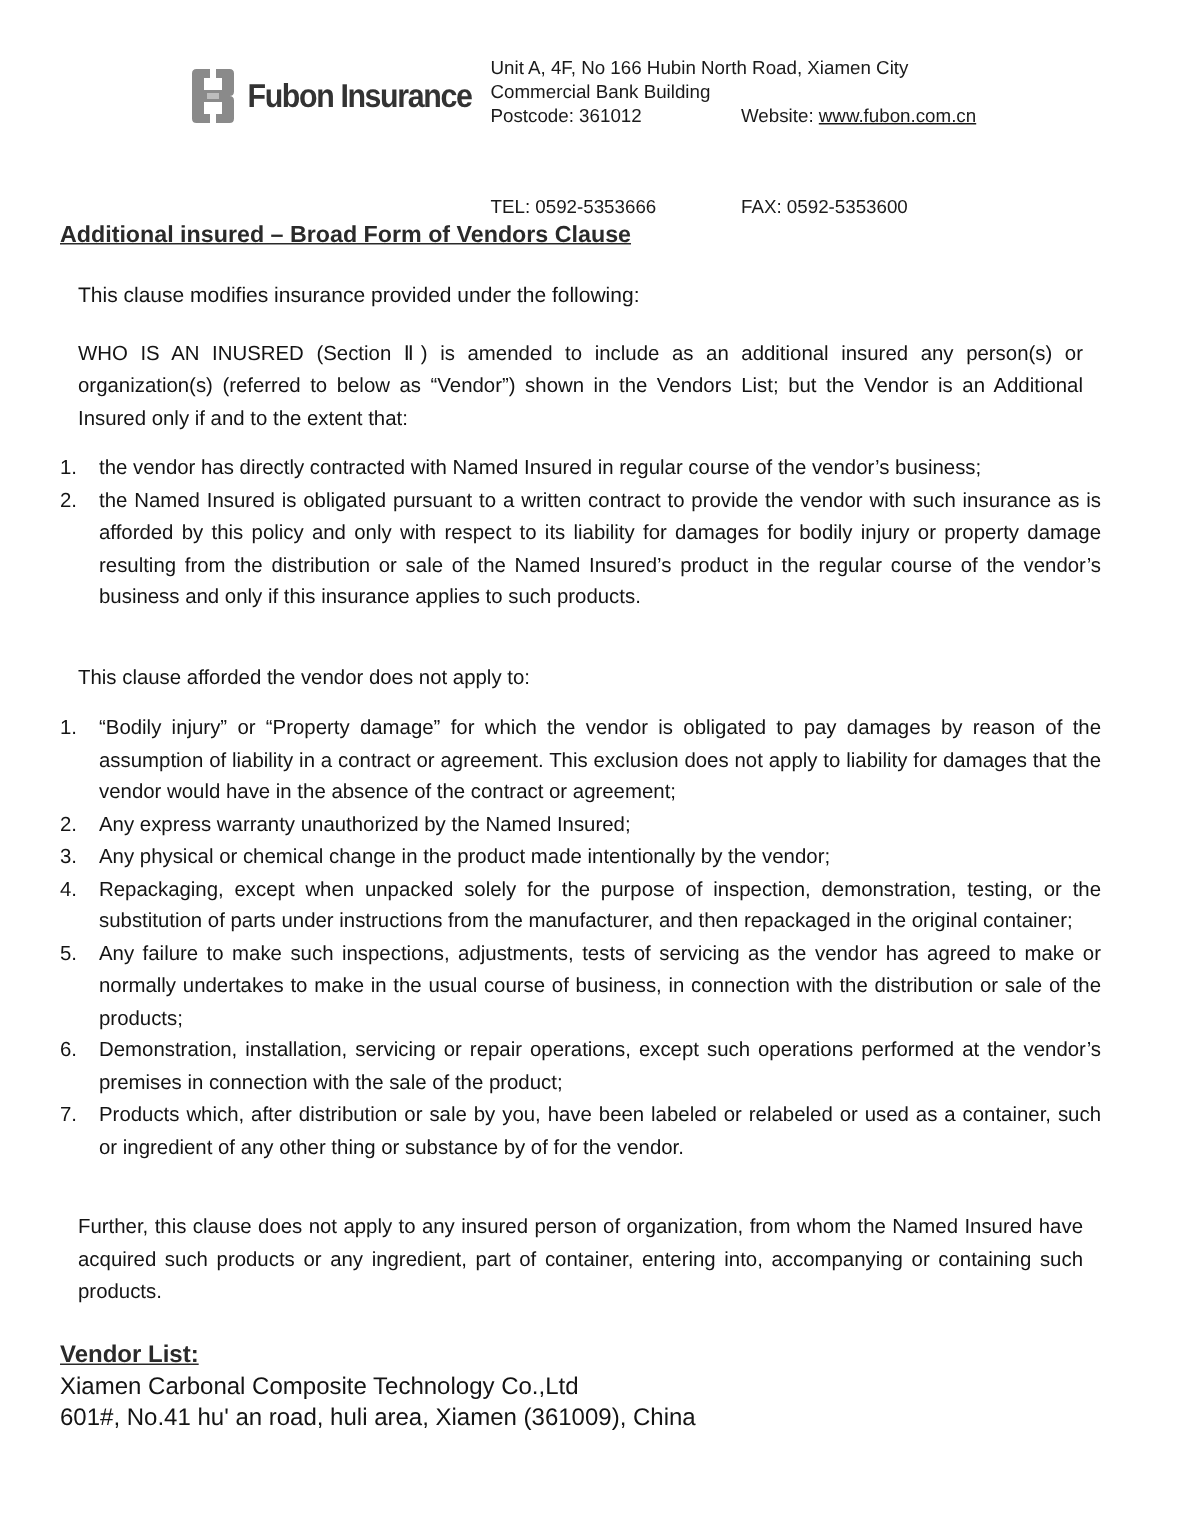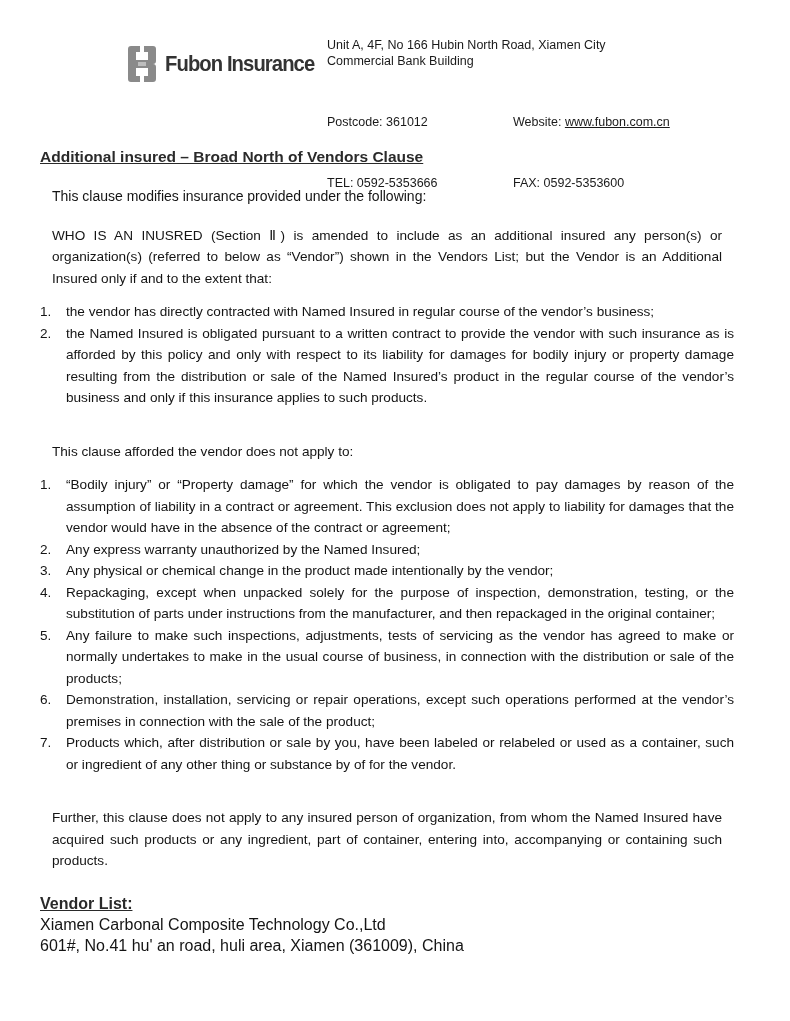--- a/index.html
+++ b/index.html
@@ -9,21 +9,21 @@
   }
   .letterhead { position: absolute; left: 0; top: 0; width: 790px; height: 110px; }
   .logo { position: absolute; left: 125px; top: 42px; display: flex; align-items: center; }
   .logo-mark { width: 34px; height: 44px; margin-right: 6px; }
   .logo-text {
     font-family: "Liberation Sans", sans-serif; font-weight: bold;
     font-size: 22px; letter-spacing: -1px; color: #333; transform: scaleX(0.92); transform-origin: left center;
   }
   .addr { position: absolute; left: 327px; top: 37px; font-size: 12.5px; line-height: 16px; color: #1a1a1a; }
   .addr .row { white-space: nowrap; }
-  .addr .col2 { position: absolute; left: 186px; white-space: nowrap; }
+  .addr .col2 { position: absolute; left: 167px; white-space: nowrap; }
   .link { text-decoration: underline; color: #1a1a1a; }
 
   .content { position: absolute; left: 40px; top: 148px; width: 694px; font-size: 13.6px; }
   .title { font-weight: bold; text-decoration: underline; font-size: 15.5px; margin: 0 0 20px 0; color: #2a2a2a; }
   p { margin: 12px; line-height: 21.5px; text-align: justify; }
   .intro { margin-bottom: 17px; font-size: 14px; }
   ol { margin: 0; padding: 0; list-style: none; }
   ol li { position: relative; padding-left: 26px; line-height: 21.5px; text-align: justify; }
   ol li .num { position: absolute; left: 0; top: 0; }
   .gap { height: 20px; }
@@ -37,33 +37,33 @@
   <div class="logo">
     <svg class="logo-mark" viewBox="0 0 34 44">
       <path d="M6 4 h9 v6 h-4 v8 h12 v-8 h-4 v-6 h9 c2 0 3 1 3 3 v12 c0 2 -1 3 -3 3 c2 0 3 1 3 3 v12 c0 2 -1 3 -3 3 h-9 v-6 h4 v-8 h-12 v8 h4 v6 h-9 c-2 0 -3 -1 -3 -3 v-30 c0 -2 1 -3 3 -3 z" fill="#8a8a8a"></path>
       <path d="M13 20 h8 v4 h-8 z" fill="#bdbdbd"></path>
     </svg>
     <span class="logo-text">Fubon Insurance</span>
   </div>
   <div class="addr">
     <div class="row">Unit A, 4F, No 166 Hubin North Road, Xiamen City</div>
     <div class="row">Commercial Bank Building</div>
-    <div class="row" style="position:relative;margin-top:45px;">
+    <div class="row" style="position:relative;">
       <span>Postcode: 361012</span>
       <span class="col2"><span>Website: </span><span class="link">www.fubon.com.cn</span></span>
     </div>
     <div class="row" style="position:relative;margin-top:45px;">
       <span>TEL: 0592-5353666</span>
       <span class="col2">FAX: 0592-5353600</span>
     </div>
   </div>
 </div>
 
 <div class="content">
-  <div class="title">Additional insured – Broad North of Vendors Clause</div>
+  <div class="title">Additional insured – Broad Form of Vendors Clause</div>
   <p class="intro">This clause modifies insurance provided under the following:</p>
 
   <p>WHO IS AN INUSRED (Section Ⅱ) is amended to include as an additional insured any person(s) or organization(s) (referred to below as “Vendor”) shown in the Vendors List; but the Vendor is an Additional Insured only if and to the extent that:</p>
   <ol>
     <li><span class="num">1.</span><span>the vendor has directly contracted with Named Insured in regular course of the vendor’s business;</span></li>
     <li><span class="num">2.</span><span>the Named Insured is obligated pursuant to a written contract to provide the vendor with such insurance as is afforded by this policy and only with respect to its liability for damages for bodily injury or property damage resulting from the distribution or sale of the Named Insured’s product in the regular course of the vendor’s business and only if this insurance applies to such products.</span></li>
   </ol>
 
   <div class="gap"></div>
   <p>This clause afforded the vendor does not apply to:</p>

